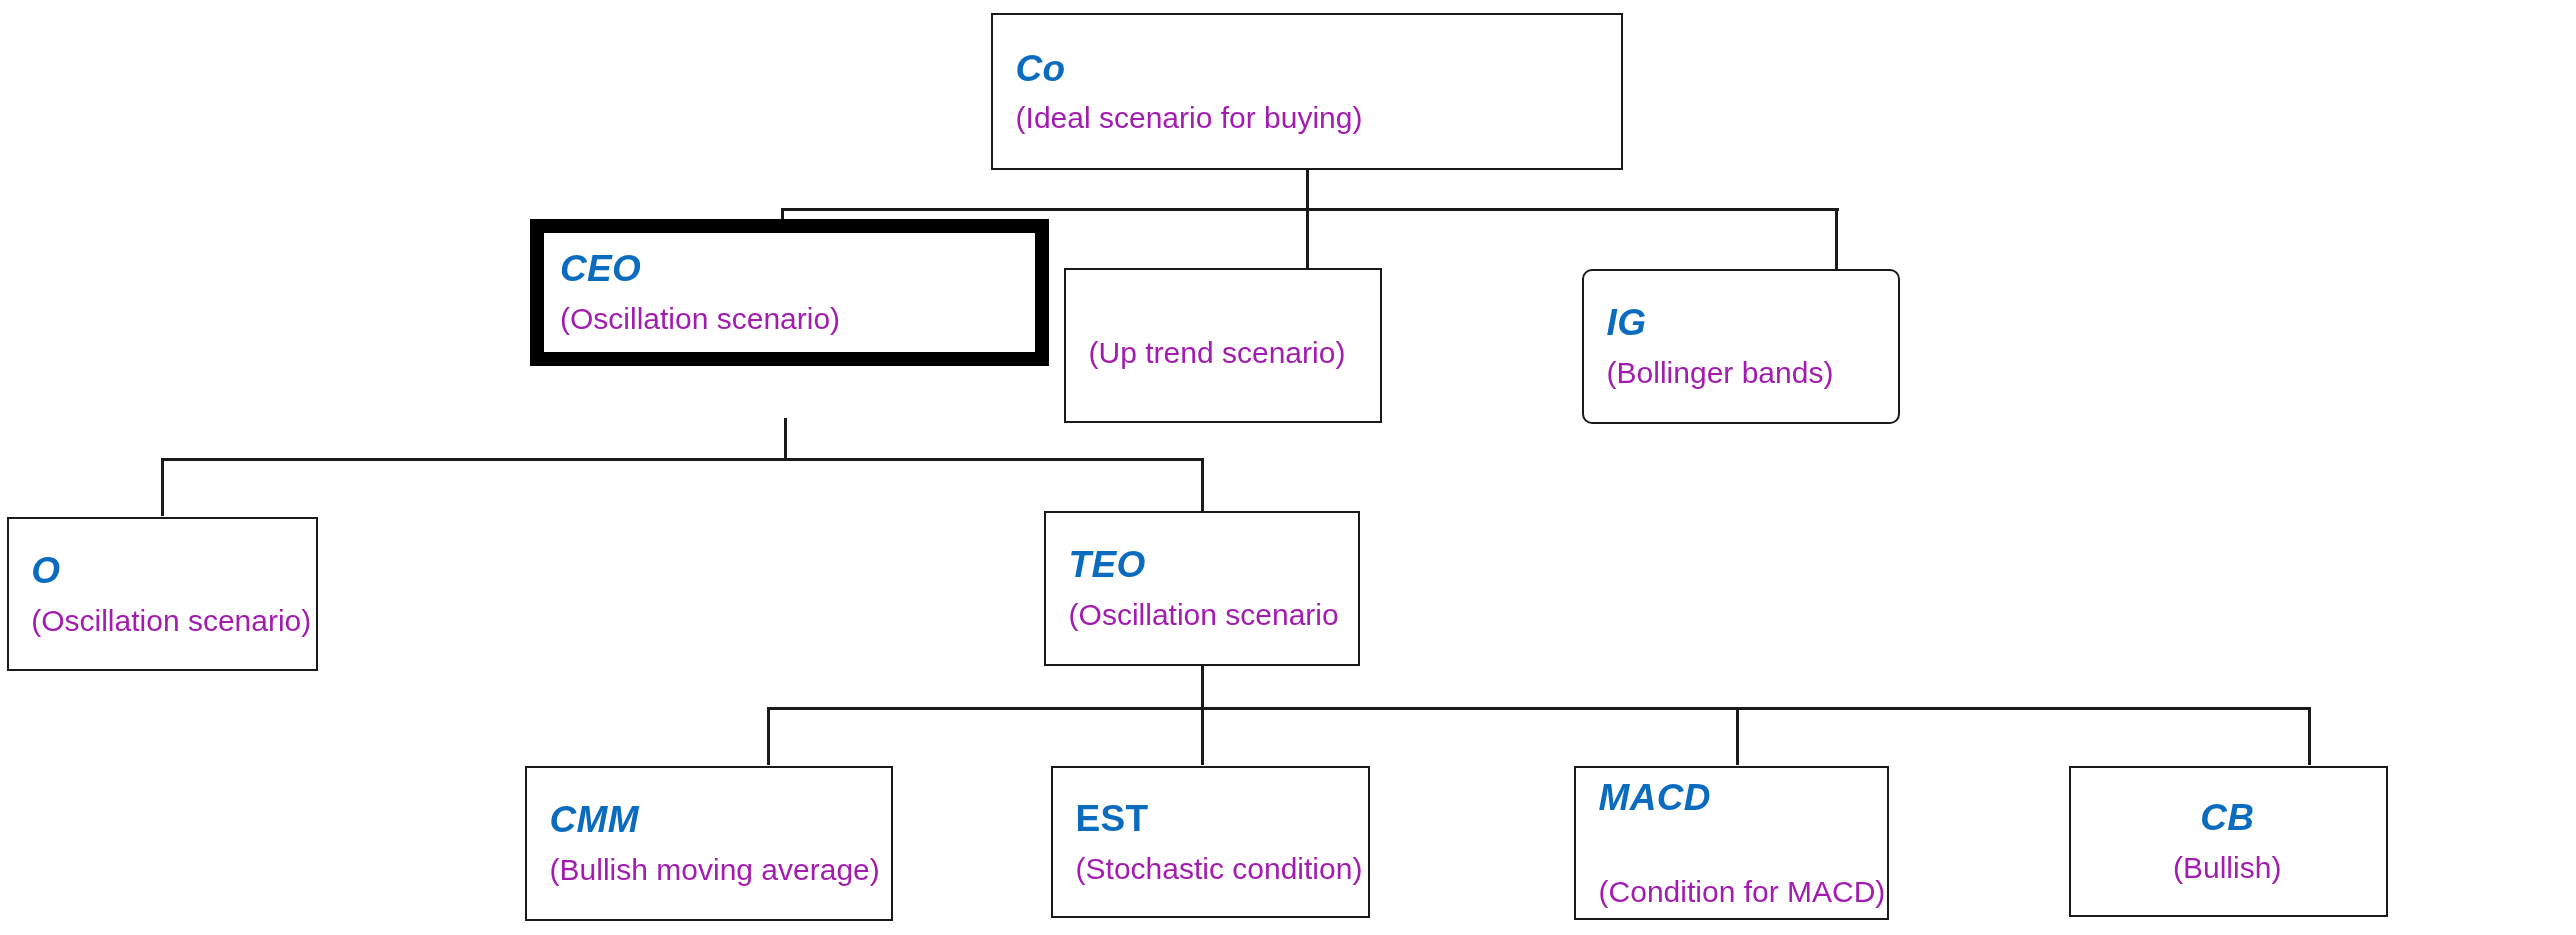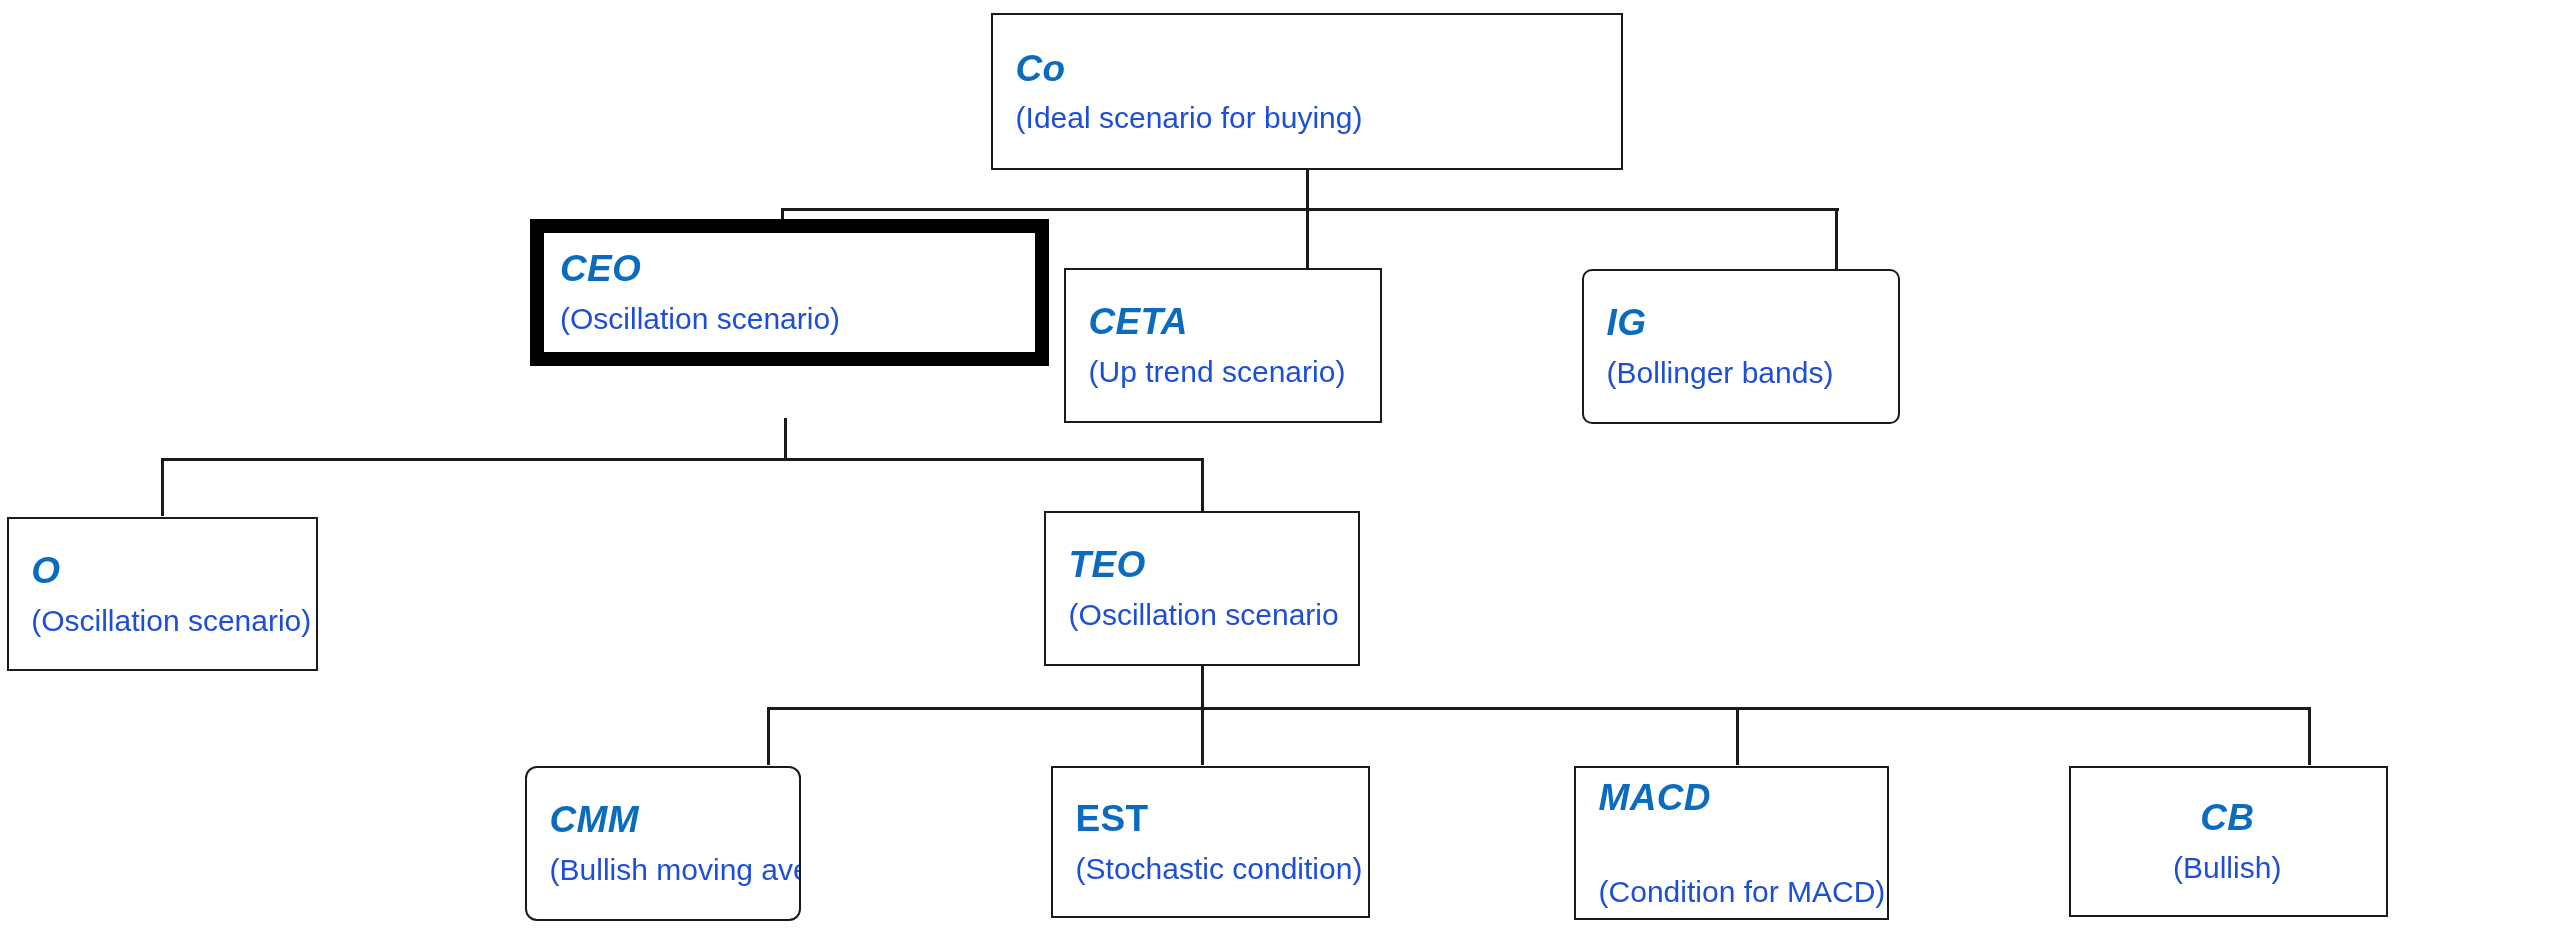--- a/index.html
+++ b/index.html
@@ -45,21 +45,21 @@
     font-style: italic;
     font-size: 37px;
     line-height: 1.02;
     letter-spacing: 0.3px;
     white-space: nowrap;
   }
   .node-code.upright {
     font-style: normal;
   }
   .node-desc {
-    color: #1d4ed8;
+    color: #a21caf;
     font-weight: normal;
     font-style: normal;
     font-size: 30px;
     line-height: 1.05;
     margin-top: 15px;
     white-space: nowrap;
   }
 
   
   .vline {
@@ -100,40 +100,39 @@
     <span class="node-code">Co</span>
     <span class="node-desc">(Ideal scenario for buying)</span>
   </div>
 
   <div class="node highlight" style="left:530px; top:219px; width:519px; height:147px;">
     <span class="node-code">CEO</span>
     <span class="node-desc">(Oscillation scenario)</span>
   </div>
 
   <div class="node" style="left:1064px; top:268px; width:318px; height:155px;">
-    <span class="node-code">CETA</span>
     <span class="node-desc">(Up trend scenario)</span>
   </div>
 
   <div class="node" style="left:1582px; top:269px; width:318px; height:155px;border-radius:10px;">
     <span class="node-code">IG</span>
     <span class="node-desc">(Bollinger bands)</span>
   </div>
 
   <div class="node" style="left:6.6px; top:517px; width:311px; height:154px;">
     <span class="node-code">O</span>
     <span class="node-desc">(Oscillation scenario)</span>
   </div>
 
   <div class="node" style="left:1044px; top:511px; width:316px; height:155px;">
     <span class="node-code">TEO</span>
     <span class="node-desc">(Oscillation scenario</span>
   </div>
 
-  <div class="node" style="left:525px; top:766px; width:276px; height:155px;border-radius:12px;">
+  <div class="node" style="left:525px; top:766px; width:368px; height:155px;">
     <span class="node-code">CMM</span>
     <span class="node-desc">(Bullish moving average)</span>
   </div>
 
   <div class="node" style="left:1051px; top:766px; width:319px; height:152px;">
     <span class="node-code upright">EST</span>
     <span class="node-desc">(Stochastic condition)</span>
   </div>
 
   <div class="node" style="left:1574px; top:766px; width:315px; height:154px;gap:44px;">

